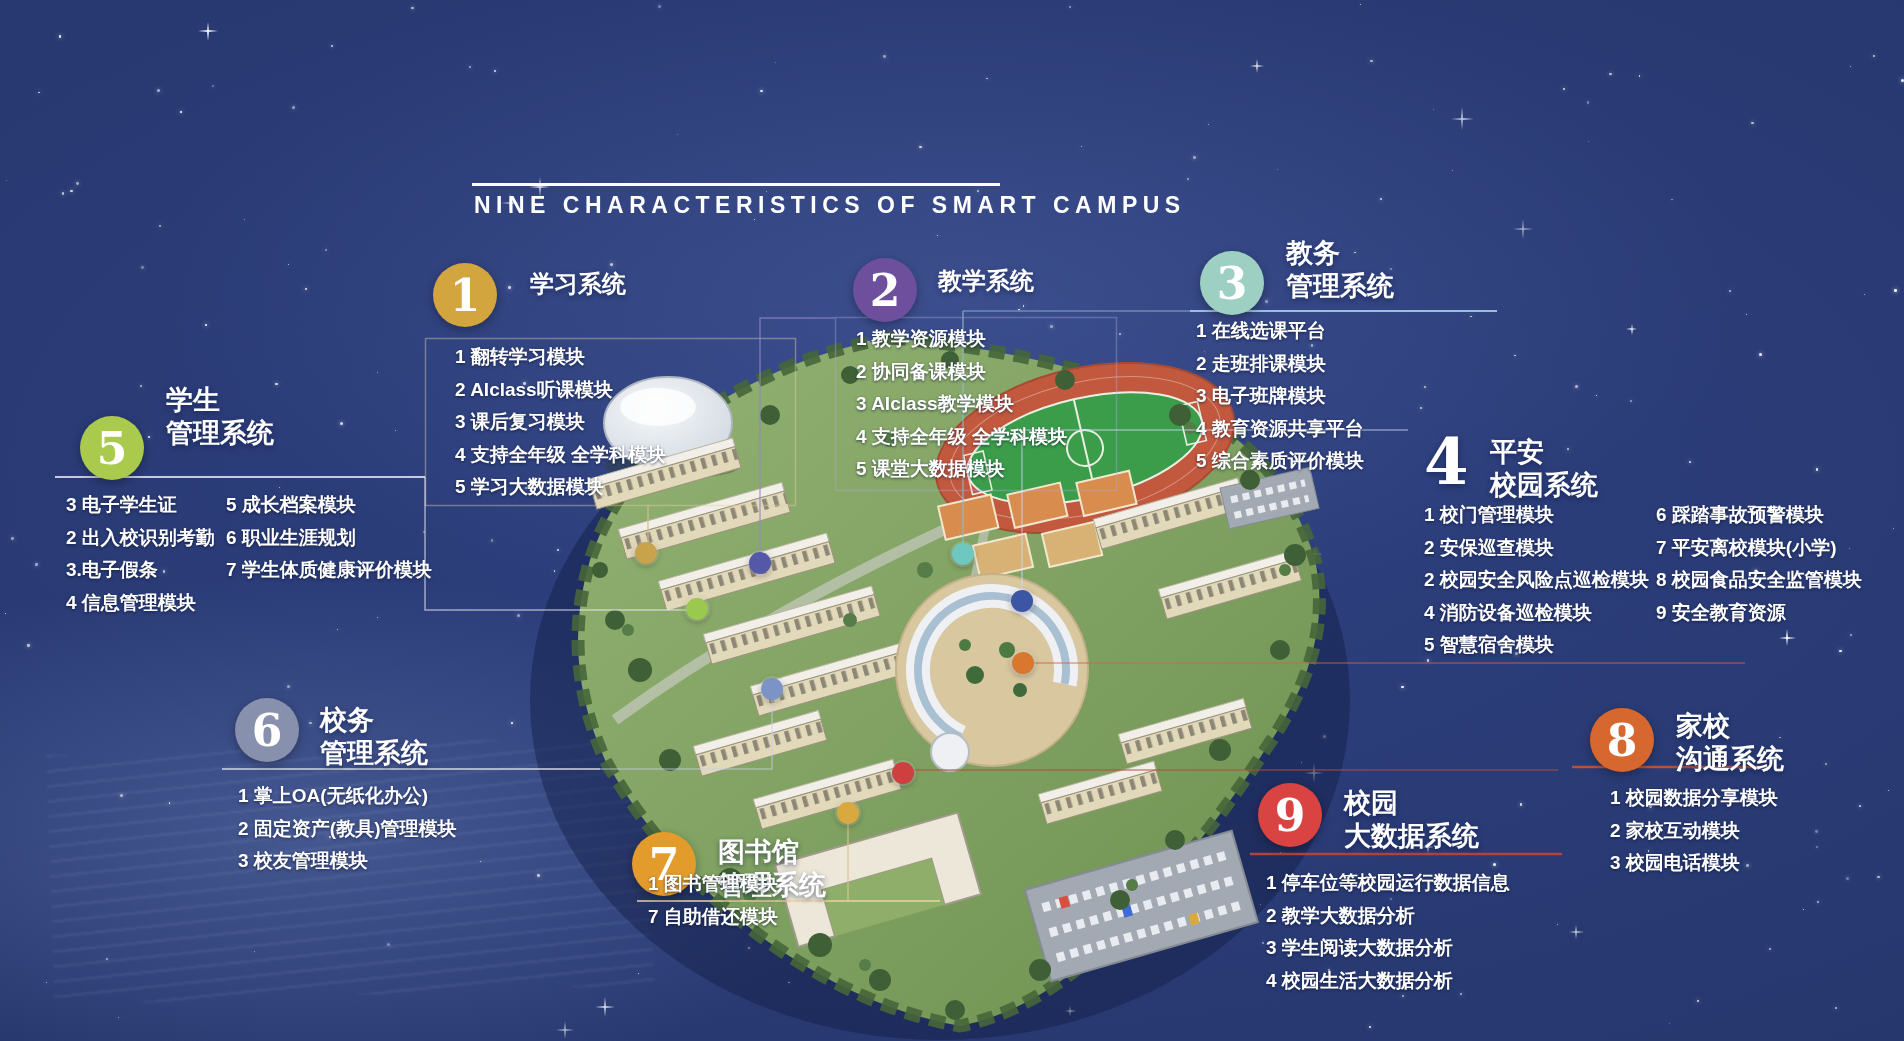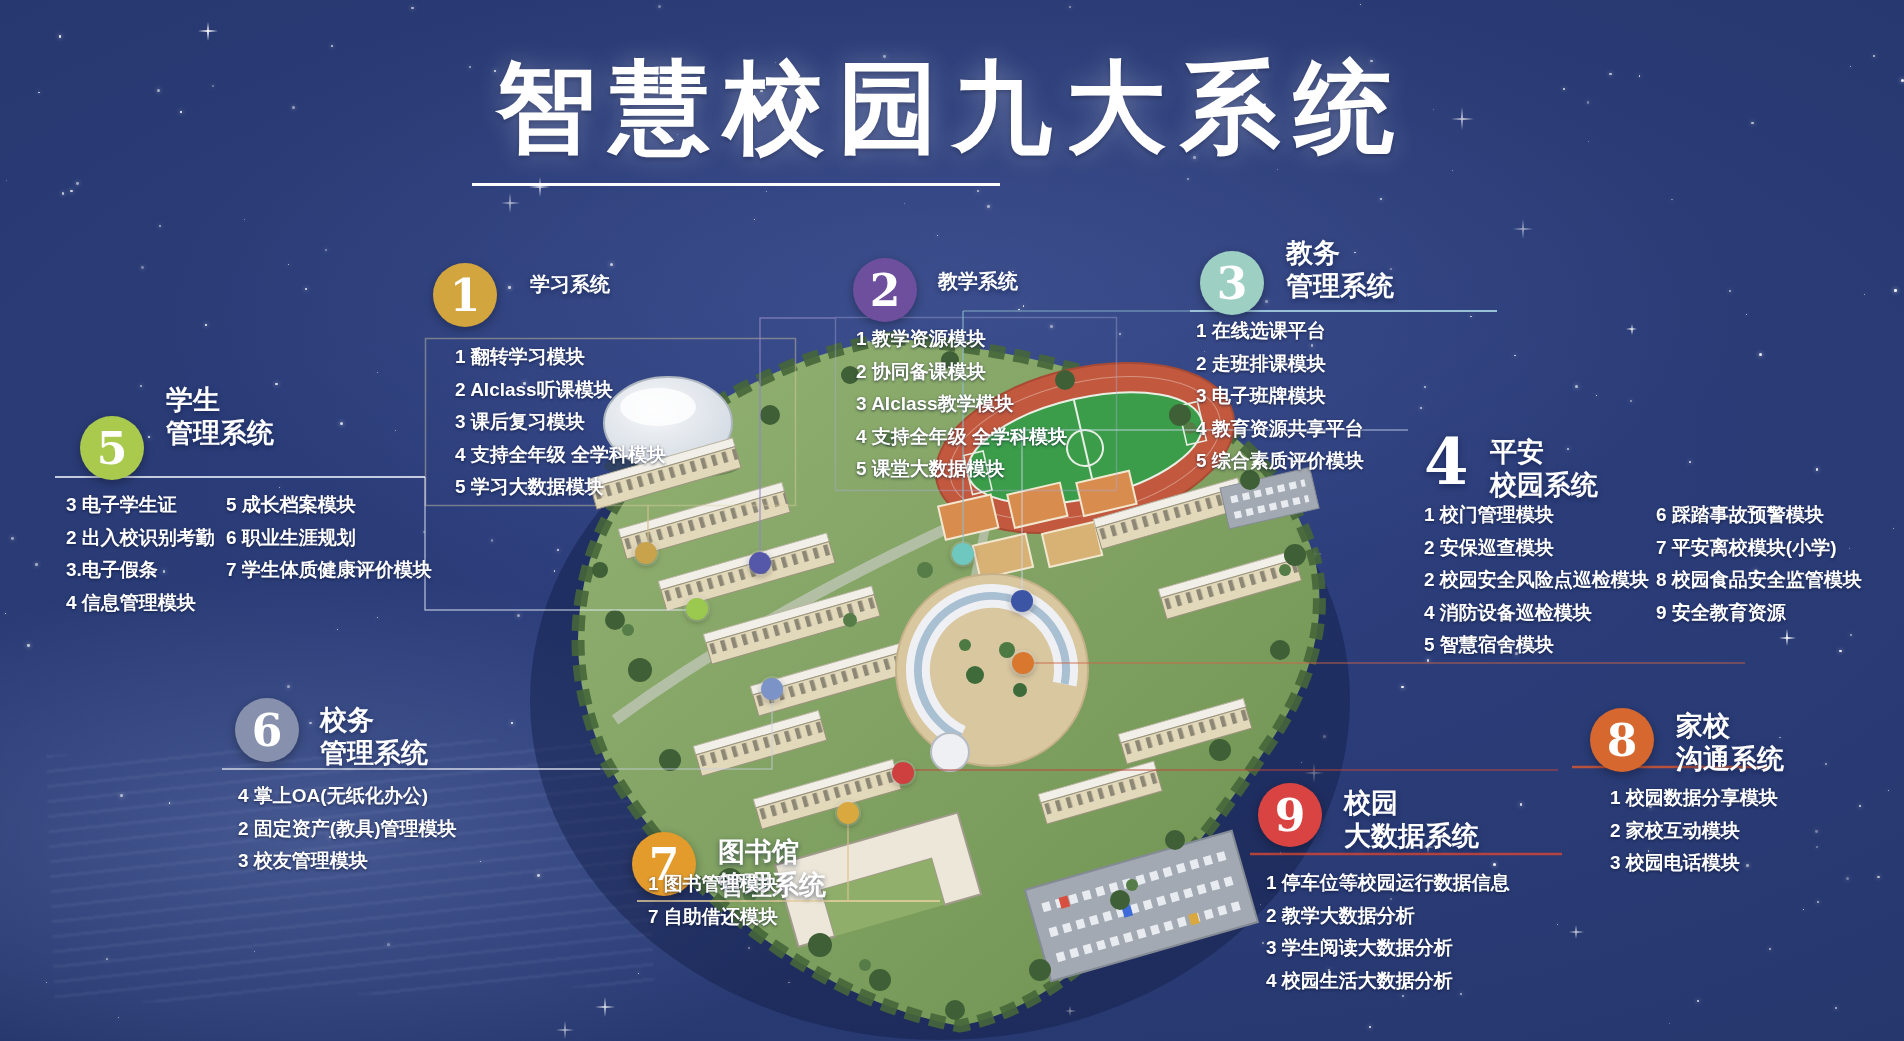--- a/index.html
+++ b/index.html
@@ -39,21 +39,21 @@
   .panel{position:static;}
   .badge{position:absolute;z-index:6;width:64px;height:64px;border-radius:50%;
     display:flex;align-items:center;justify-content:center;color:#fff;
     font-family:"DejaVu Serif","Liberation Serif",serif;font-size:44px;font-weight:bold;
     box-shadow:0 3px 10px rgba(0,0,0,.3);}
   .num-plain{position:absolute;z-index:6;color:#fff;
     font-family:"DejaVu Serif","Liberation Serif",serif;font-size:64px;font-weight:bold;line-height:64px;
     text-shadow:0 2px 6px rgba(10,20,60,.55);}
   .sys-name{position:absolute;z-index:6;margin:0;color:#fff;font-weight:bold;
     text-shadow:0 2px 5px rgba(10,20,60,.55);}
-  .sys-name.one{font-size:20px;line-height:36px;}
+  .sys-name.one{font-size:24px;line-height:36px;}
   .sys-name.two{font-size:27px;line-height:33px;}
   .sys-name .ln{display:block;}
   .mods{position:absolute;z-index:6;margin:0;padding:0;list-style:none;color:#fff;}
   .mods li{font-size:19px;line-height:32.5px;font-weight:bold;white-space:nowrap;
     text-shadow:0 1px 3px rgba(8,16,45,.65);}
 </style>
 </head>
 <body>
 
 <div class="stage">
@@ -495,22 +495,22 @@
   <span class="dot" style="left: 646px; top: 553px; background: rgb(201, 163, 76);"></span>
   <span class="dot" style="left: 760px; top: 563px; background: rgb(85, 88, 168);"></span>
   <span class="dot" style="left: 963px; top: 554px; background: rgb(111, 200, 192);"></span>
   <span class="dot" style="left: 1022px; top: 601px; background: rgb(61, 85, 165);"></span>
   <span class="dot" style="left: 697px; top: 609px; background: rgb(155, 200, 78);"></span>
   <span class="dot" style="left: 772px; top: 689px; background: rgb(124, 147, 200);"></span>
   <span class="dot" style="left: 848px; top: 813px; background: rgb(217, 169, 63);"></span>
   <span class="dot" style="left: 1023px; top: 663px; background: rgb(217, 119, 46);"></span>
   <span class="dot" style="left: 903px; top: 773px; background: rgb(206, 64, 64);"></span>
 
-  <h1 class="title">智慧校园九大系统</h1>
   <div class="title-rule"></div>
+  <div class="subtitle">NINE CHARACTERISTICS OF SMART CAMPUS</div>
 
   <section class="panel">
     <div class="badge" style="left: 433px; top: 263px; background: rgb(210, 165, 62);">
         <span>1</span>
       </div>
     <h2 class="sys-name one" style="left:530px;top:266px">
         <span class="ln">学习系统</span>
       </h2>
     <ul class="mods" style="left:455px;top:341px">
       <li>1 翻转学习模块</li>
@@ -598,21 +598,21 @@
 
   <section class="panel">
     <div class="badge" style="left: 235px; top: 698px; background: rgb(135, 145, 173);">
         <span>6</span>
       </div>
     <h2 class="sys-name two" style="left:320px;top:704px">
         <span class="ln">校务</span>
         <span class="ln">管理系统</span>
       </h2>
     <ul class="mods" style="left:238px;top:780px">
-      <li>4 掌上OA(无纸化办公)</li>
+      <li>1 掌上OA(无纸化办公)</li>
       <li>2 固定资产(教具)管理模块</li>
       <li>3 校友管理模块</li>
     </ul>
   </section>
 
   <section class="panel">
     <div class="badge" style="left: 632px; top: 832px; background: rgb(227, 155, 44);">
         <span>7</span>
       </div>
     <h2 class="sys-name two" style="left:718px;top:836px">

